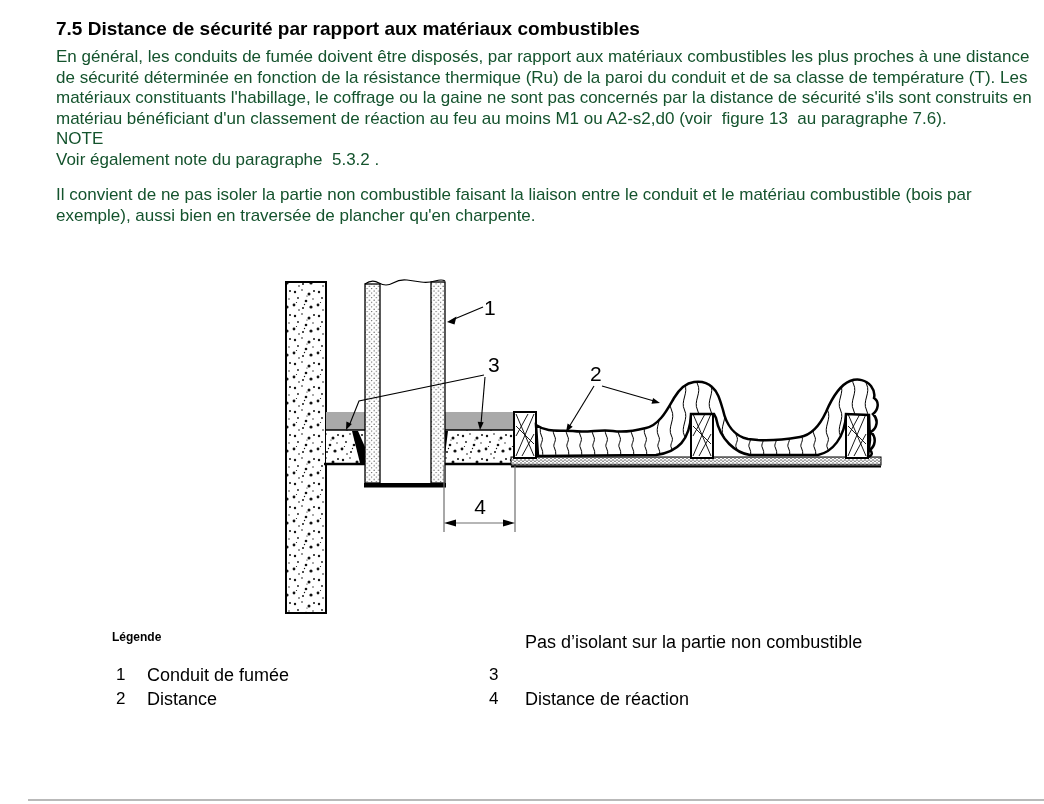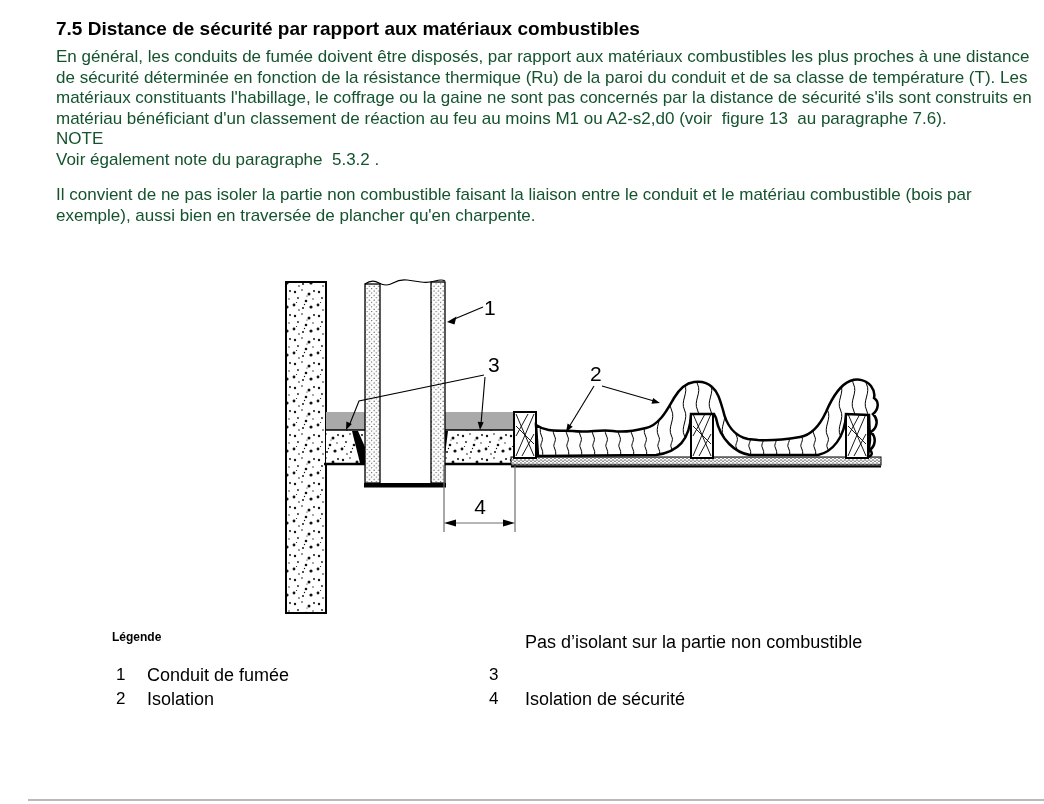--- a/index.html
+++ b/index.html
@@ -160,19 +160,19 @@
   </svg>
 
   <div class="abs legend-title" style="left:84px;top:630px;">Légende</div>
 
   <div class="abs legend-num" style="left:88px;top:665px;">1</div>
   <div class="abs legend-label" style="left:119px;top:665px;">Conduit de fumée</div>
   <div class="abs legend-num" style="left:461px;top:665px;">3</div>
   <div class="abs legend-label" style="left:497px;top:632px;">Pas d’isolant sur la partie non combustible</div>
 
   <div class="abs legend-num" style="left:88px;top:689px;">2</div>
-  <div class="abs legend-label" style="left:119px;top:689px;">Isolation</div>
+  <div class="abs legend-label" style="left:119px;top:689px;">Distance</div>
   <div class="abs legend-num" style="left:461px;top:689px;">4</div>
-  <div class="abs legend-label" style="left:497px;top:689px;">Isolation de sécurité</div>
+  <div class="abs legend-label" style="left:497px;top:689px;">Distance de réaction</div>
 
 
   <div id="bottom-edge"></div>
 </div>
 
 </body></html>

